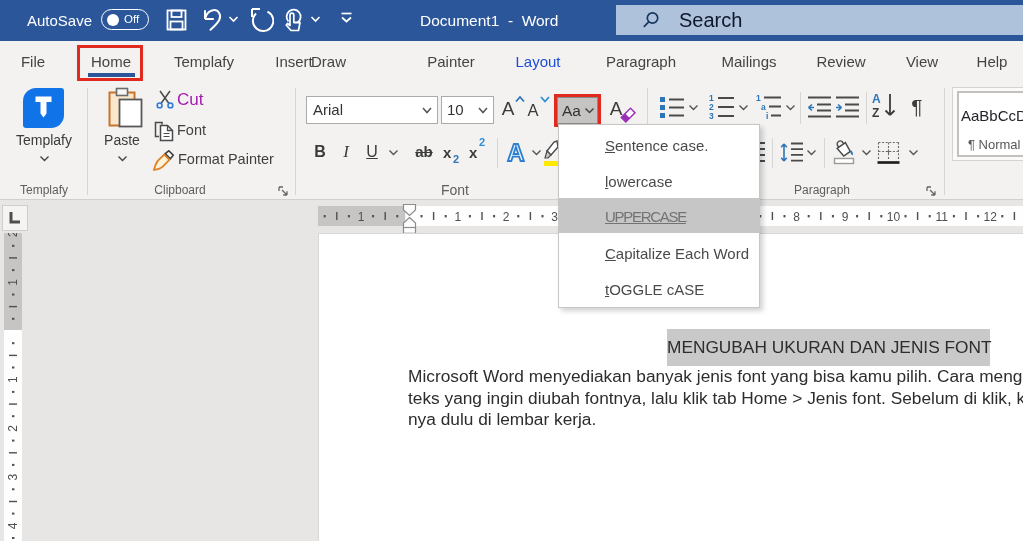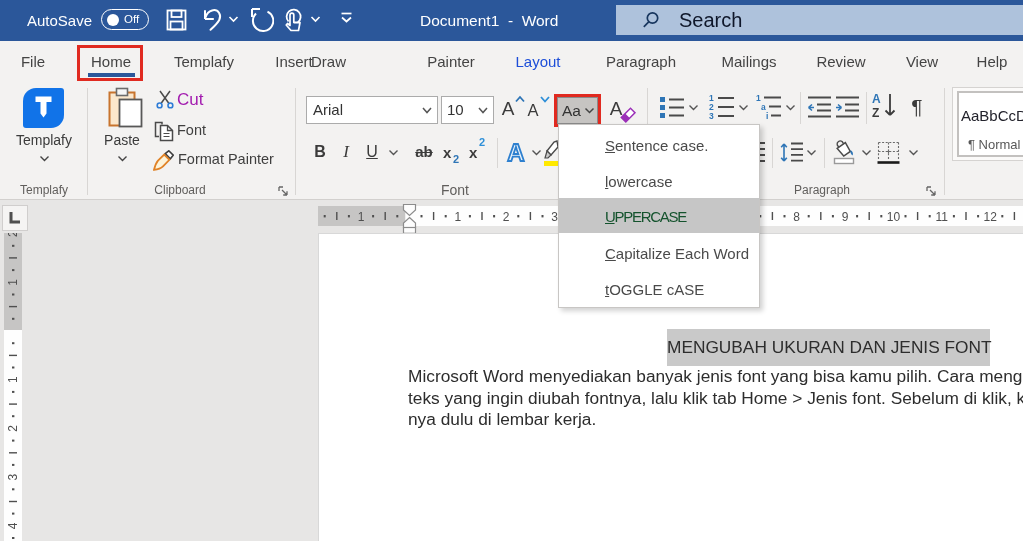--- a/index.html
+++ b/index.html
@@ -356,14 +356,14 @@
 <div class="abs" style="left:667px;top:329px;width:323px;height:37px;line-height:37px;text-align:center;color:#2d2d2d;font-size:17.3px;white-space:nowrap;">MENGUBAH UKURAN DAN JENIS FONT</div>
 <div class="abs" style="left:408px;top:366px;width:700px;color:#2d2d2d;font-size:17.3px;line-height:21.5px;white-space:nowrap;overflow:hidden;">
 <div>Microsoft Word menyediakan banyak jenis font yang bisa kamu pilih. Cara mengubah jenis font: blok</div>
 <div>teks yang ingin diubah fontnya, lalu klik tab Home &gt; Jenis font. Sebelum di klik, kamu harus blok teks</div>
 <div>nya dulu di lembar kerja.</div>
 </div>
 <div class="abs" style="left:558px;top:124px;width:202px;height:184px;background:#fff;border:1px solid #c8c6c4;box-shadow:3px 3px 5px rgba(0,0,0,0.18);"></div>
 <div class="abs" style="left:559px;top:128px;width:200px;height:36px;line-height:36px;color:#4a4a4a;font-size:15px;"><span style="margin-left:46px;"><span style="text-decoration:underline;">S</span>entence case.</span></div>
 <div class="abs" style="left:559px;top:164px;width:200px;height:36px;line-height:36px;color:#4a4a4a;font-size:15px;"><span style="margin-left:46px;"><span style="text-decoration:underline;">l</span>owercase</span></div>
 <div class="abs" style="left:559px;top:198px;width:200px;height:35px;background:#c6c6c6;"></div>
-<div class="abs" style="left:559px;top:199px;width:200px;height:36px;line-height:36px;color:#14532d;font-size:15px;letter-spacing:-1.3px;"><span style="margin-left:46px;"><span style="text-decoration:underline;">U</span>PPERCASE</span></div>
+<div class="abs" style="left:559px;top:199px;width:200px;height:36px;line-height:36px;color:#737373;font-size:15px;letter-spacing:-1.3px;text-decoration:underline;"><span style="margin-left:46px;"><span style="text-decoration:underline;">U</span>PPERCASE</span></div>
 <div class="abs" style="left:559px;top:236px;width:200px;height:36px;line-height:36px;color:#4a4a4a;font-size:15px;"><span style="margin-left:46px;"><span style="text-decoration:underline;">C</span>apitalize Each Word</span></div>
 <div class="abs" style="left:559px;top:272px;width:200px;height:36px;line-height:36px;color:#4a4a4a;font-size:15px;"><span style="margin-left:46px;"><span style="text-decoration:underline;">t</span>OGGLE cASE</span></div>
 </body></html>

